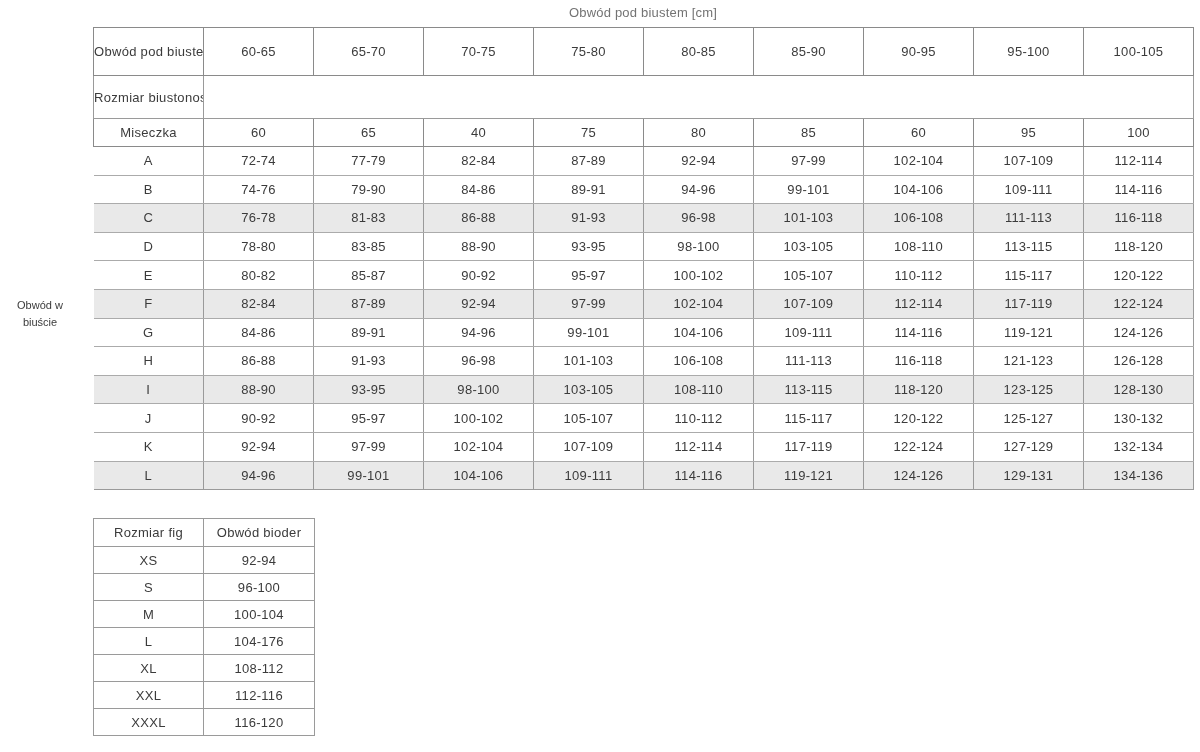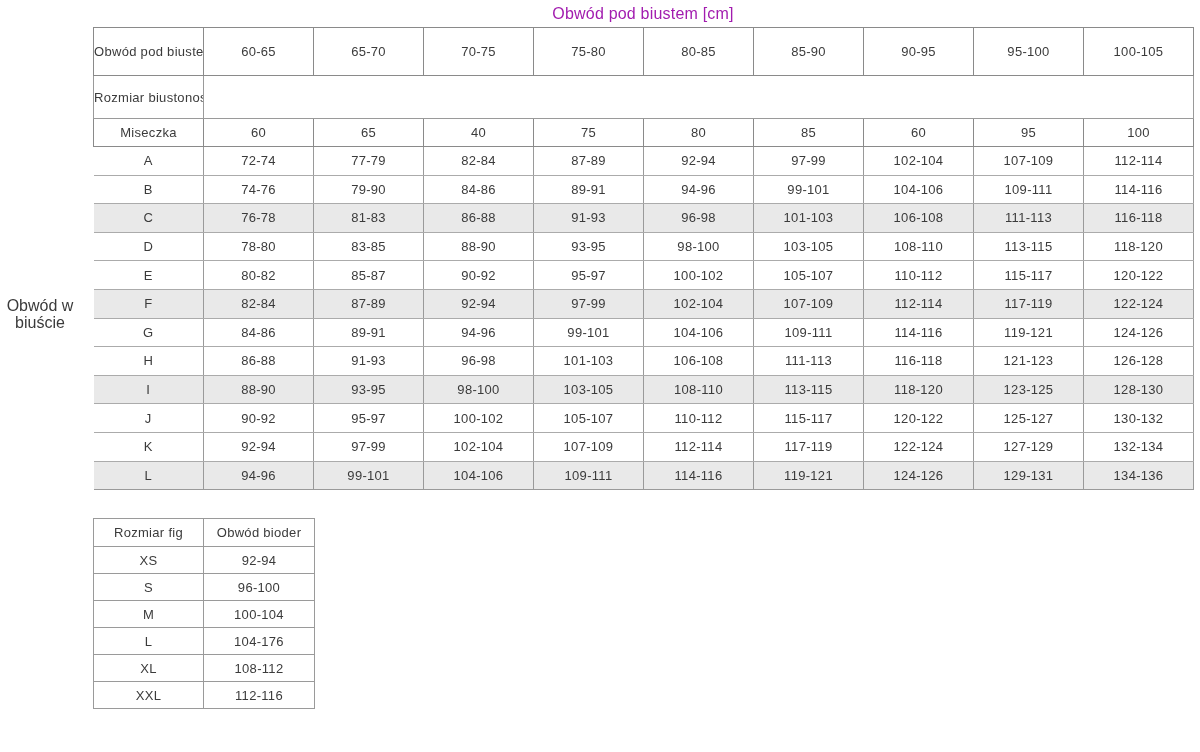--- a/index.html
+++ b/index.html
@@ -8,25 +8,25 @@
     --border-dark:#8a8a8a;
     --text:#3b3b3b;
   }
   html,body{margin:0;padding:0;}
   body{
     width:1200px;height:752px;background:#ffffff;position:relative;overflow:hidden;
     font-family:"Liberation Sans",sans-serif;color:var(--text);
   }
   .title{
     position:absolute;top:5px;left:93px;width:1100px;text-align:center;
-    font-size:16px;letter-spacing:.2px;color:#a21caf;
+    font-size:13px;letter-spacing:.2px;color:#737373;
   }
   .side-label{
     position:absolute;top:297px;left:2px;width:76px;text-align:center;
-    font-size:16px;line-height:17px;
+    font-size:11px;line-height:17px;
   }
   table{border-collapse:collapse;table-layout:fixed;}
   td{
     text-align:center;vertical-align:middle;font-size:13px;
     letter-spacing:.3px;padding:0;overflow:hidden;white-space:nowrap;
   }
   
   .main{position:absolute;left:93px;top:27px;width:1100px;}
   .main td{border:1px solid var(--border);}
   .main tr.r1{height:48px;}
@@ -267,14 +267,18 @@
         <td>104-176</td>
       </tr>
       <tr>
         <td>XL</td>
         <td>108-112</td>
       </tr>
       <tr>
         <td>XXL</td>
         <td>112-116</td>
       </tr>
+      <tr>
+        <td>XXXL</td>
+        <td>116-120</td>
+      </tr>
     </tbody>
 </table>
 
 </body></html>

